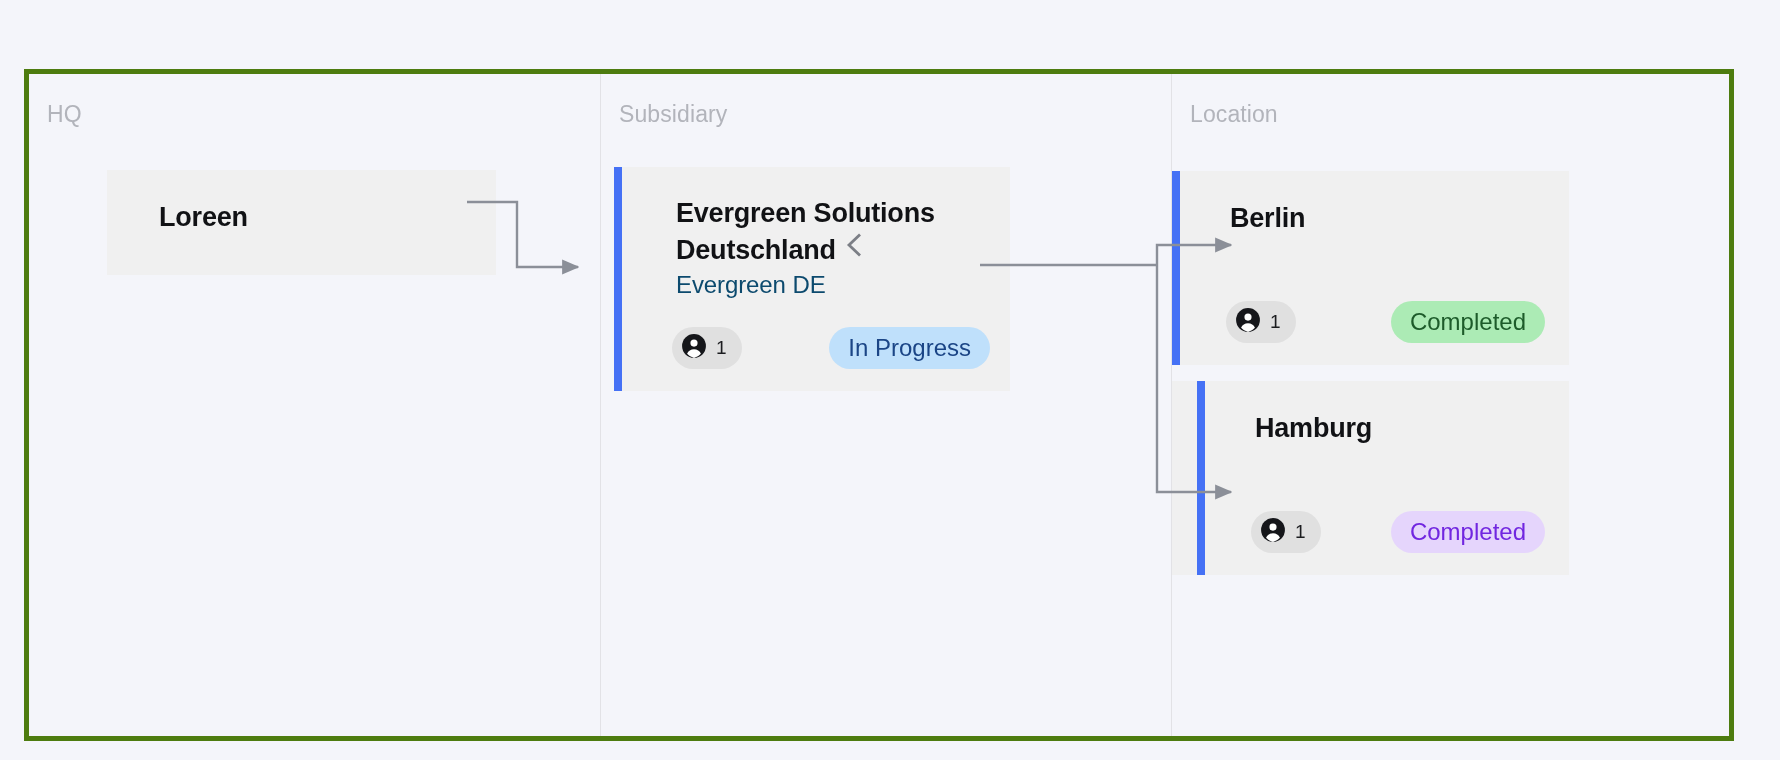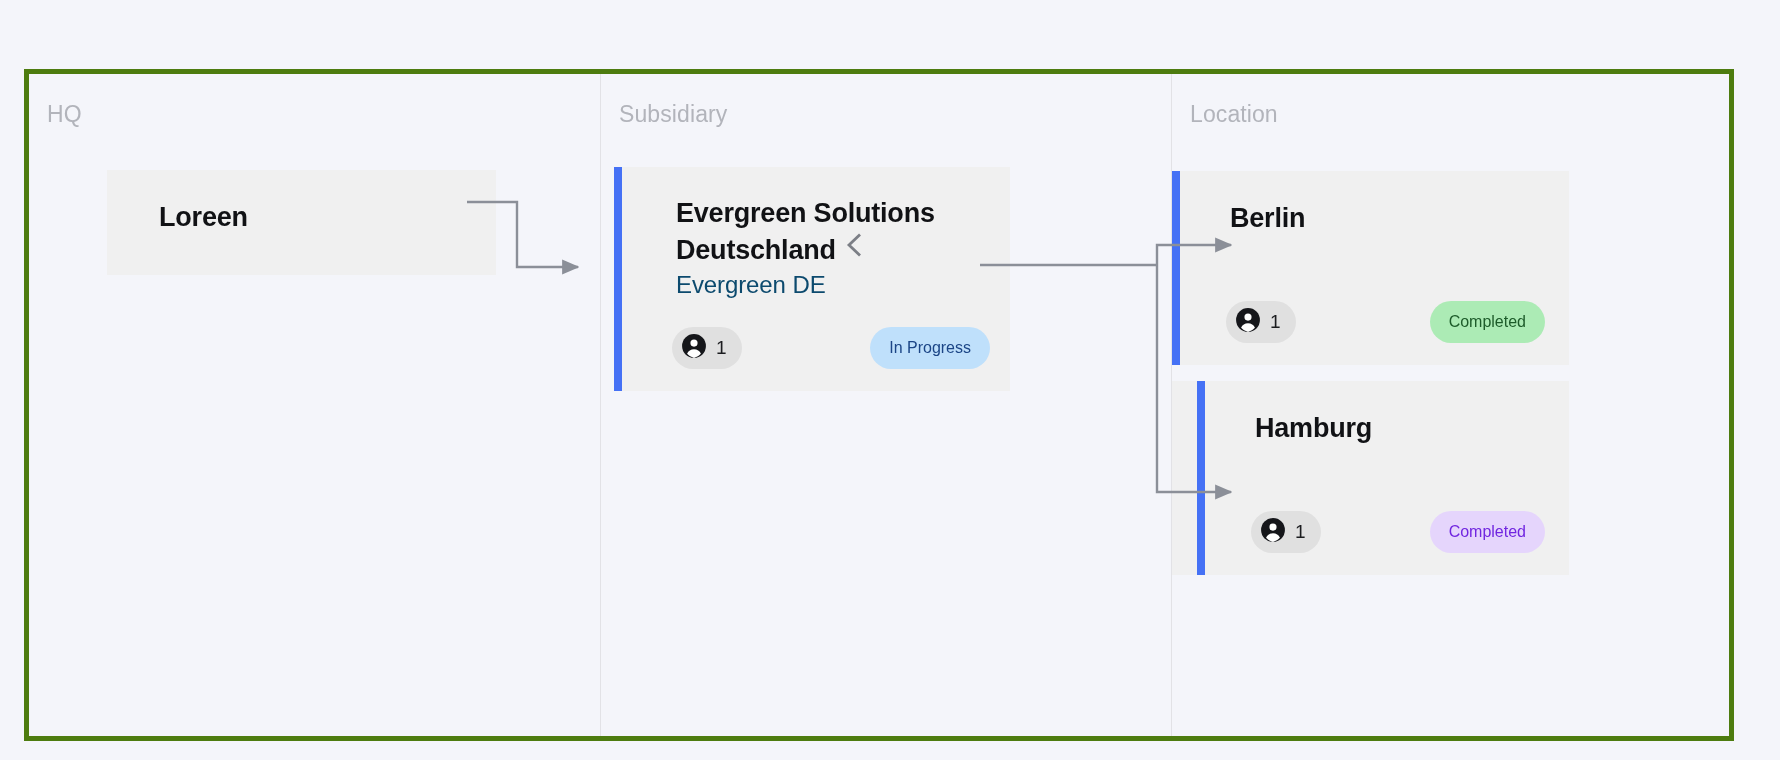--- a/index.html
+++ b/index.html
@@ -164,21 +164,21 @@
     font-weight: 400;
   }
 
   .status-pill {
     display: inline-flex;
     align-items: center;
     justify-content: center;
     height: 42px;
     padding: 0 19px;
     border-radius: 21px;
-    font-size: 16px;
+    font-size: 24px;
     font-weight: 400;
     white-space: nowrap;
   }
 
   
   .connectors {
     position: absolute;
     left: 0; top: 0;
     width: 1780px; height: 760px;
     pointer-events: none;

